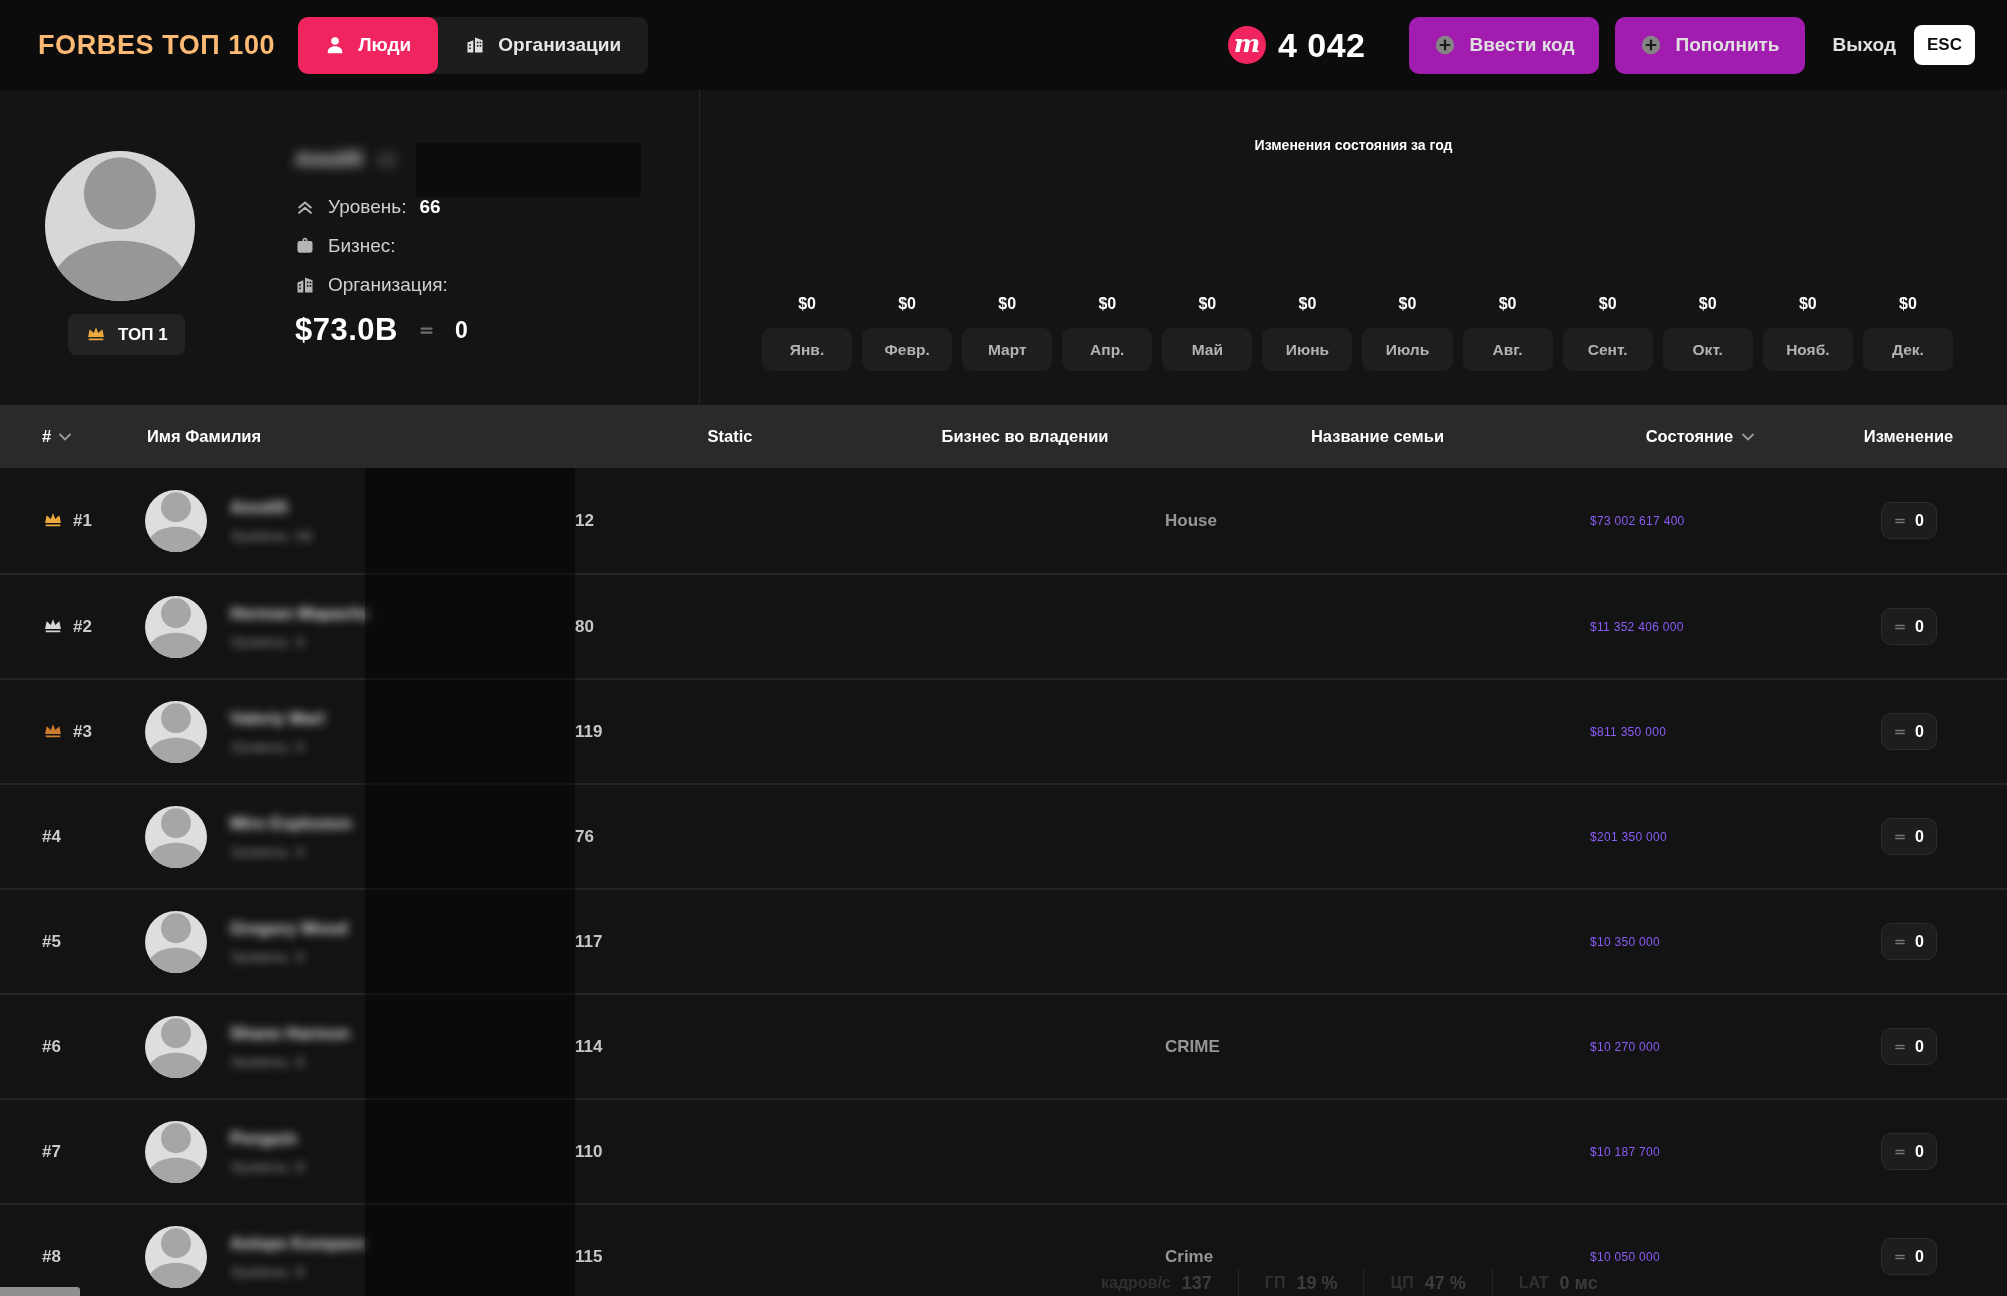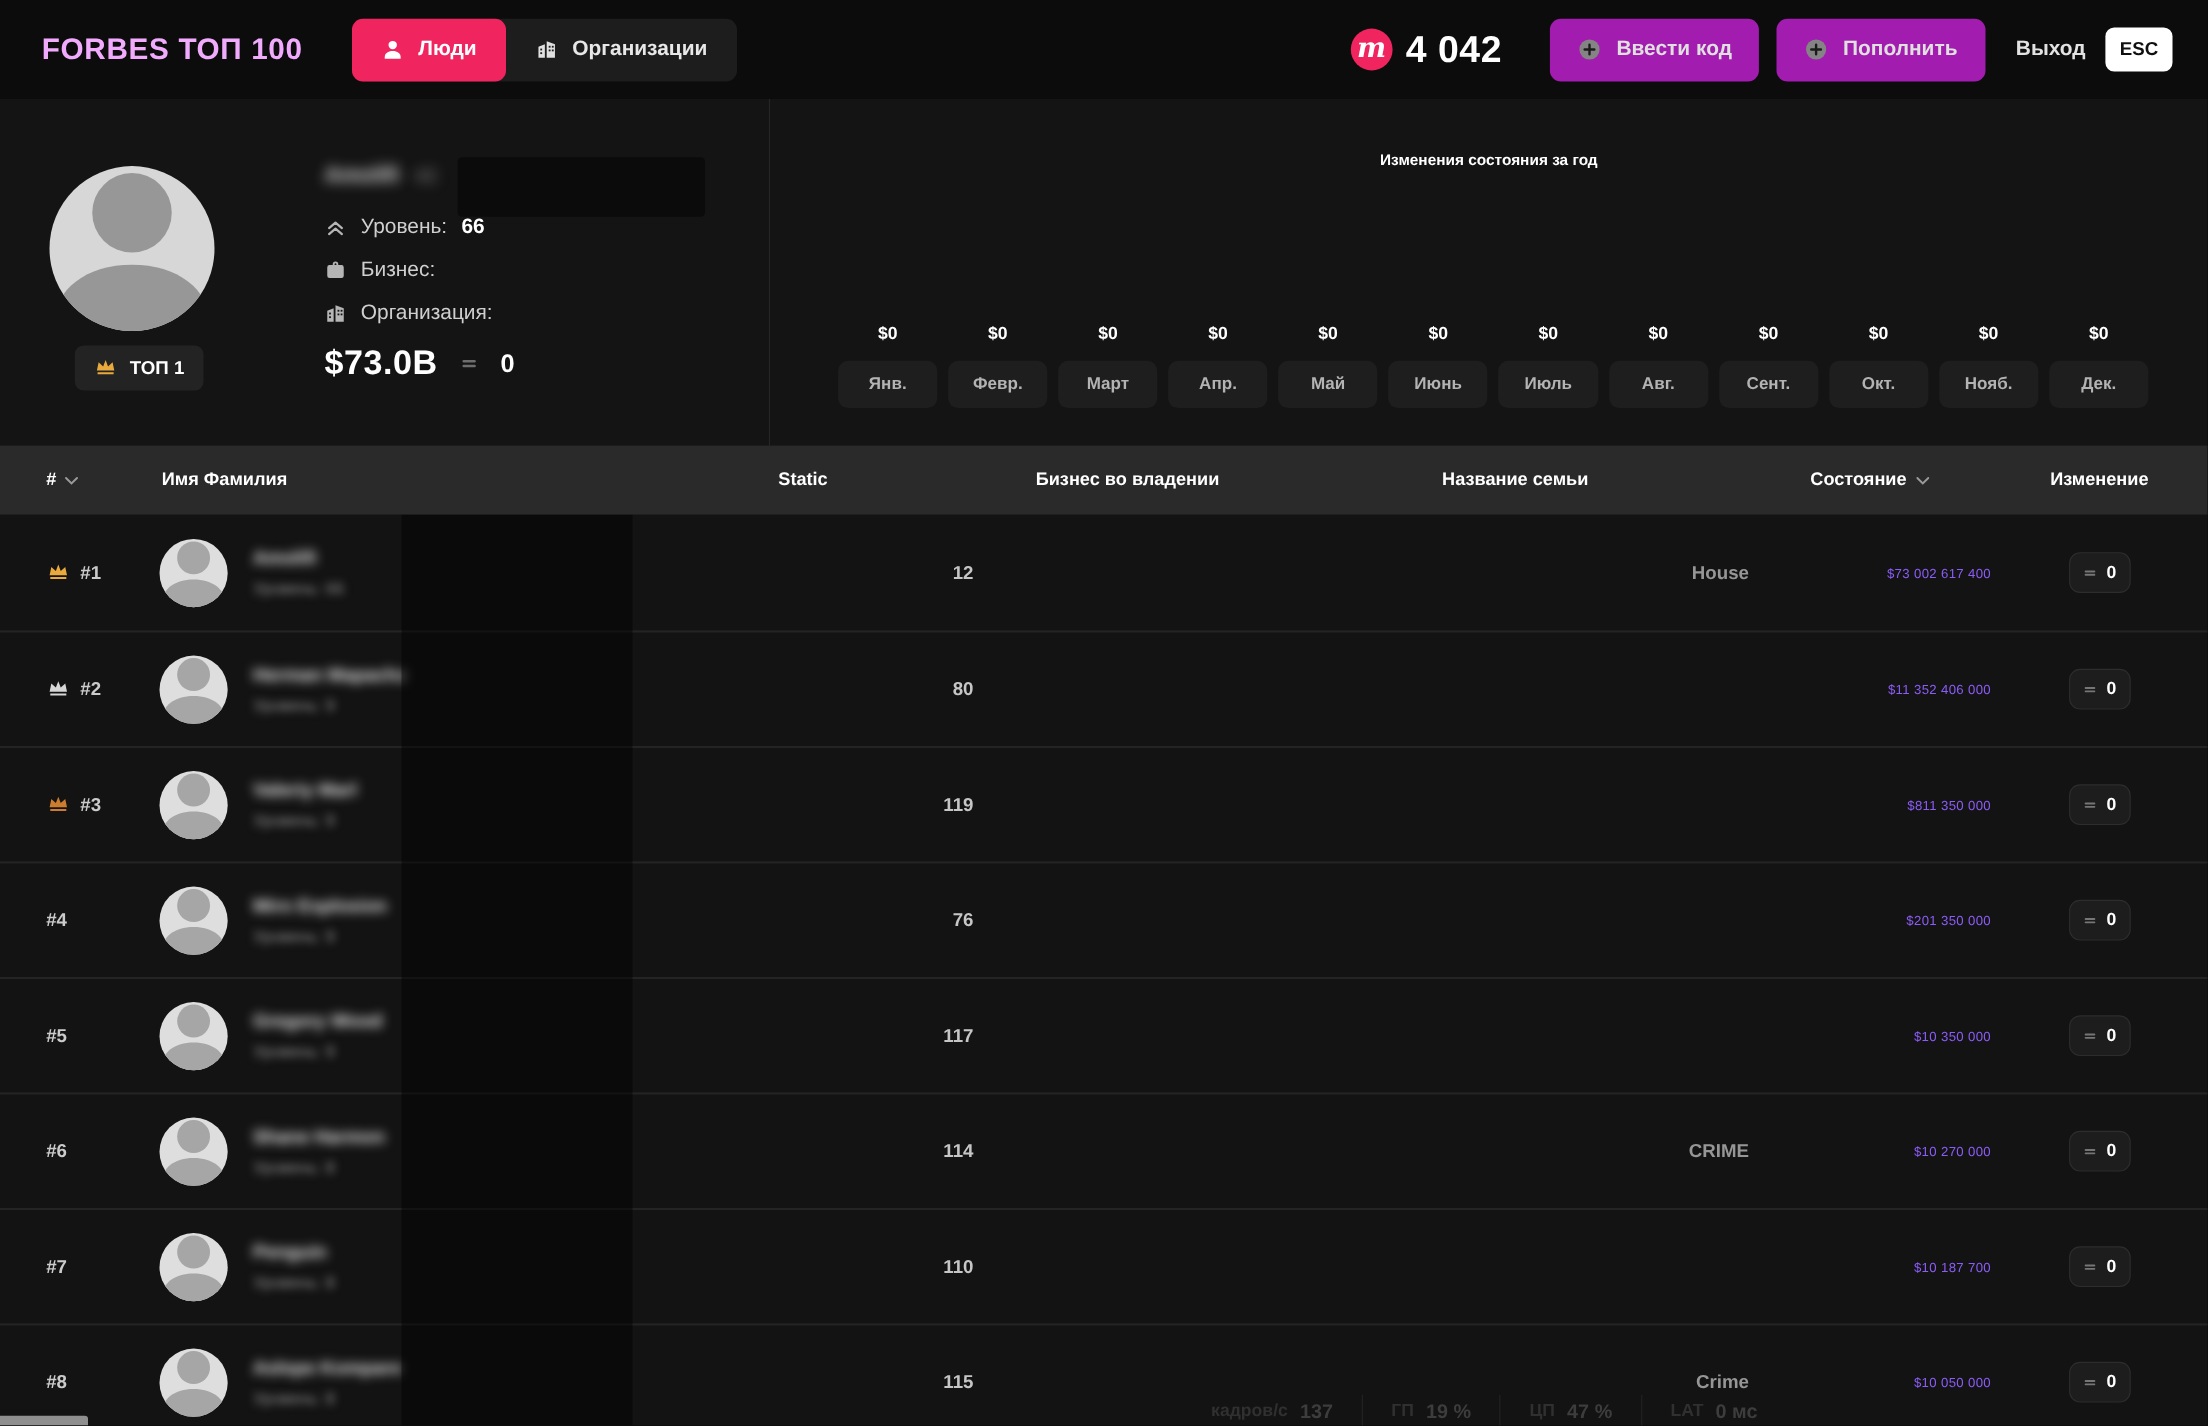--- a/index.html
+++ b/index.html
@@ -10,21 +10,21 @@
     -webkit-font-smoothing:antialiased;
   }
   .icon svg{display:block;}
 
   
   .topbar{
     position:absolute;top:0;left:0;width:100%;height:90px;
     background:#0c0c0c;display:flex;align-items:center;
     padding:0 32px 0 38px;box-sizing:border-box;
   }
-  .app-title{font-size:27px;font-weight:bold;letter-spacing:.6px;color:#f0abfc;margin-right:45px;white-space:nowrap;}
+  .app-title{font-size:27px;font-weight:bold;letter-spacing:.6px;color:#fdba74;margin-right:23px;white-space:nowrap;}
   .tabs{display:flex;background:#1d1d1d;border-radius:10px;height:57px;align-items:stretch;}
   .tab{display:flex;align-items:center;gap:13px;padding:0 27px;font-size:19px;font-weight:600;color:#e8e8e8;border-radius:10px;cursor:pointer;}
   .tab.active{background:#f0245e;color:#fff;}
   .spacer{flex:1;}
   .balance{display:flex;align-items:center;gap:12px;margin-right:44px;}
   .coin{width:38px;height:38px;border-radius:50%;background:#f0245e;display:flex;align-items:center;justify-content:center;
         font-family:"DejaVu Serif",serif;font-style:italic;font-weight:bold;font-size:25px;color:#fff;padding-bottom:3px;box-sizing:border-box;}
   .balance-value{font-size:34px;font-weight:bold;letter-spacing:.5px;}
   .tb-btn{height:57px;background:#a21caf;border:none;border-radius:10px;display:flex;align-items:center;gap:13px;
           padding:0 25px;color:#e0e0e0;font-size:19px;font-weight:600;margin-right:16px;cursor:pointer;font-family:inherit;}
@@ -77,21 +77,21 @@
   .row:first-child{border-top:none;}
   .cell-rank{display:flex;align-items:center;gap:9px;padding-left:42px;font-size:17px;font-weight:600;color:#cbcbcb;}
   .cell-rank .crown.gold{color:#e9a93c;}
   .cell-rank .crown.silver{color:#d6d6d6;}
   .cell-rank .crown.bronze{color:#cc7c2e;}
   .avatar-sm{width:62px;height:62px;border-radius:50%;background:#dedede;overflow:hidden;position:relative;margin:0 auto 0 0;}
   .avatar-sm svg{position:absolute;left:50%;bottom:-3px;transform:translateX(-50%);width:118%;fill:#a6a6a6;}
   .cell-name{display:flex;flex-direction:column;gap:9px;padding-left:0;}
   .cell-name .l1{font-size:17px;font-weight:bold;color:#e6e6e6;filter:blur(5px);width:max-content;}
   .cell-name .l2{font-size:15px;color:#8f8f8f;filter:blur(4px);width:max-content;}
-  .cell-c{text-align:right;}
+  .cell-c{text-align:left;}
   .cell-static{font-size:17px;color:#c6c6c6;font-weight:600;}
   .cell-family{font-size:17px;color:#969696;font-weight:600;}
   .cell-wealth{font-size:12px;color:#8b5cf6;font-weight:normal;letter-spacing:.3px;}
   .cell-change{display:flex;justify-content:center;}
   .chg-badge{width:54px;height:35px;background:#1d1d1d;border:1px solid #2d2d2d;border-radius:10px;
              display:flex;align-items:center;justify-content:center;gap:8px;cursor:pointer;}
   .chg-badge .v{font-size:16px;font-weight:bold;color:#fff;}
   .redact.t{left:365px;top:468px;width:210px;height:828px;}
 
   

